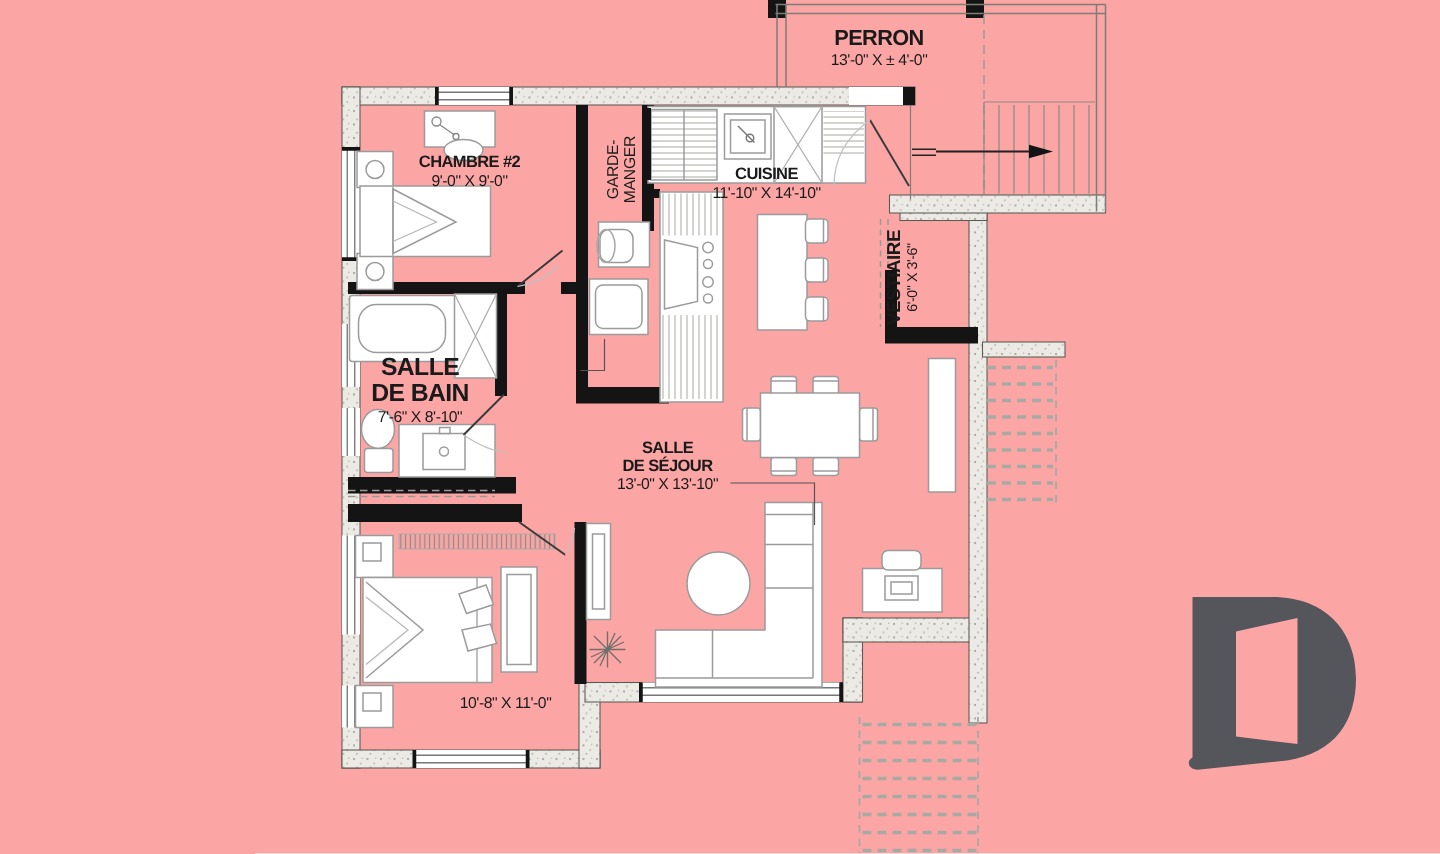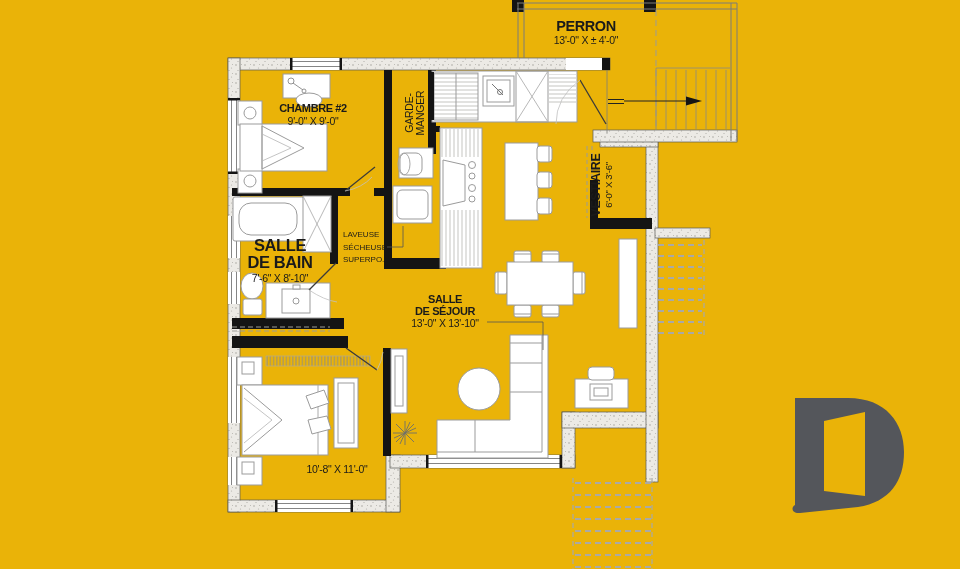--- a/index.html
+++ b/index.html
@@ -1,16 +1,16 @@
 <!DOCTYPE html>
 <html><head>
 <meta charset="utf-8">
 <style>
   html,body{margin:0;padding:0;background:#fff;}
-  #stage{position:relative;width:960px;height:569px;background:#eab308;overflow:hidden;
+  #stage{position:relative;width:960px;height:569px;background:#fca5a5;overflow:hidden;
          font-family:"Liberation Sans",sans-serif;}
   #drawing{position:absolute;left:0;top:0;}
   .lbl{position:absolute;color:#1a1a1a;text-align:center;line-height:1.06;z-index:5;}
   .name{font-weight:bold;font-size:11px;letter-spacing:-0.4px;white-space:nowrap;}
   .name-sm{font-weight:bold;font-size:12.5px;letter-spacing:-0.3px;white-space:nowrap;}
   .dims{font-size:10.5px;letter-spacing:-0.3px;white-space:nowrap;margin-top:1px;}
   .dims-sm{font-size:9.5px;letter-spacing:-0.3px;white-space:nowrap;margin-top:1px;}
   .plain{font-size:10.5px;letter-spacing:-0.2px;white-space:nowrap;}
   .tiny{font-size:8px;letter-spacing:0;line-height:12.5px;text-align:left;white-space:nowrap;}
   .rot{transform:rotate(-90deg);}
@@ -292,37 +292,36 @@
   <div class="lbl" style="left:233px;top:103px;width:160px;">
     <div class="name">CHAMBRE #2</div>
     <div class="dims">9'-0" X 9'-0"</div>
   </div>
 
   <div class="lbl rot" style="left:382px;top:100px;width:70px;height:26px;">
     <div class="plain">GARDE-</div>
     <div class="plain">MANGER</div>
   </div>
 
+  <div class="lbl" style="left:431px;top:111px;width:160px;">
+    <div class="name">CUISINE</div>
+    <div class="dims">11'-10" X 14'-10"</div>
+  </div>
 
   <div class="lbl rot" style="left:559px;top:168px;width:96px;height:34px;">
     <div class="name-sm">VESTIAIRE</div>
     <div class="dims-sm">6'-0" X 3'-6"</div>
   </div>
 
   <div class="lbl" style="left:205px;top:237px;width:150px;">
     <div class="name big">SALLE</div>
     <div class="name big">DE BAIN</div>
     <div class="dims">7'-6" X 8'-10"</div>
   </div>
 
-  <div class="lbl" style="left:343px;top:229px;width:60px;">
-    <div class="tiny">LAVEUSE</div>
-    <div class="tiny">SÉCHEUSE</div>
-    <div class="tiny">SUPERPO.</div>
-  </div>
 
   <div class="lbl" style="left:370px;top:294px;width:150px;">
     <div class="name">SALLE</div>
     <div class="name">DE SÉJOUR</div>
     <div class="dims">13'-0" X 13'-10"</div>
   </div>
 
   <div class="lbl" style="left:257px;top:463px;width:160px;">
     <div class="dims">10'-8" X 11'-0"</div>
   </div>

